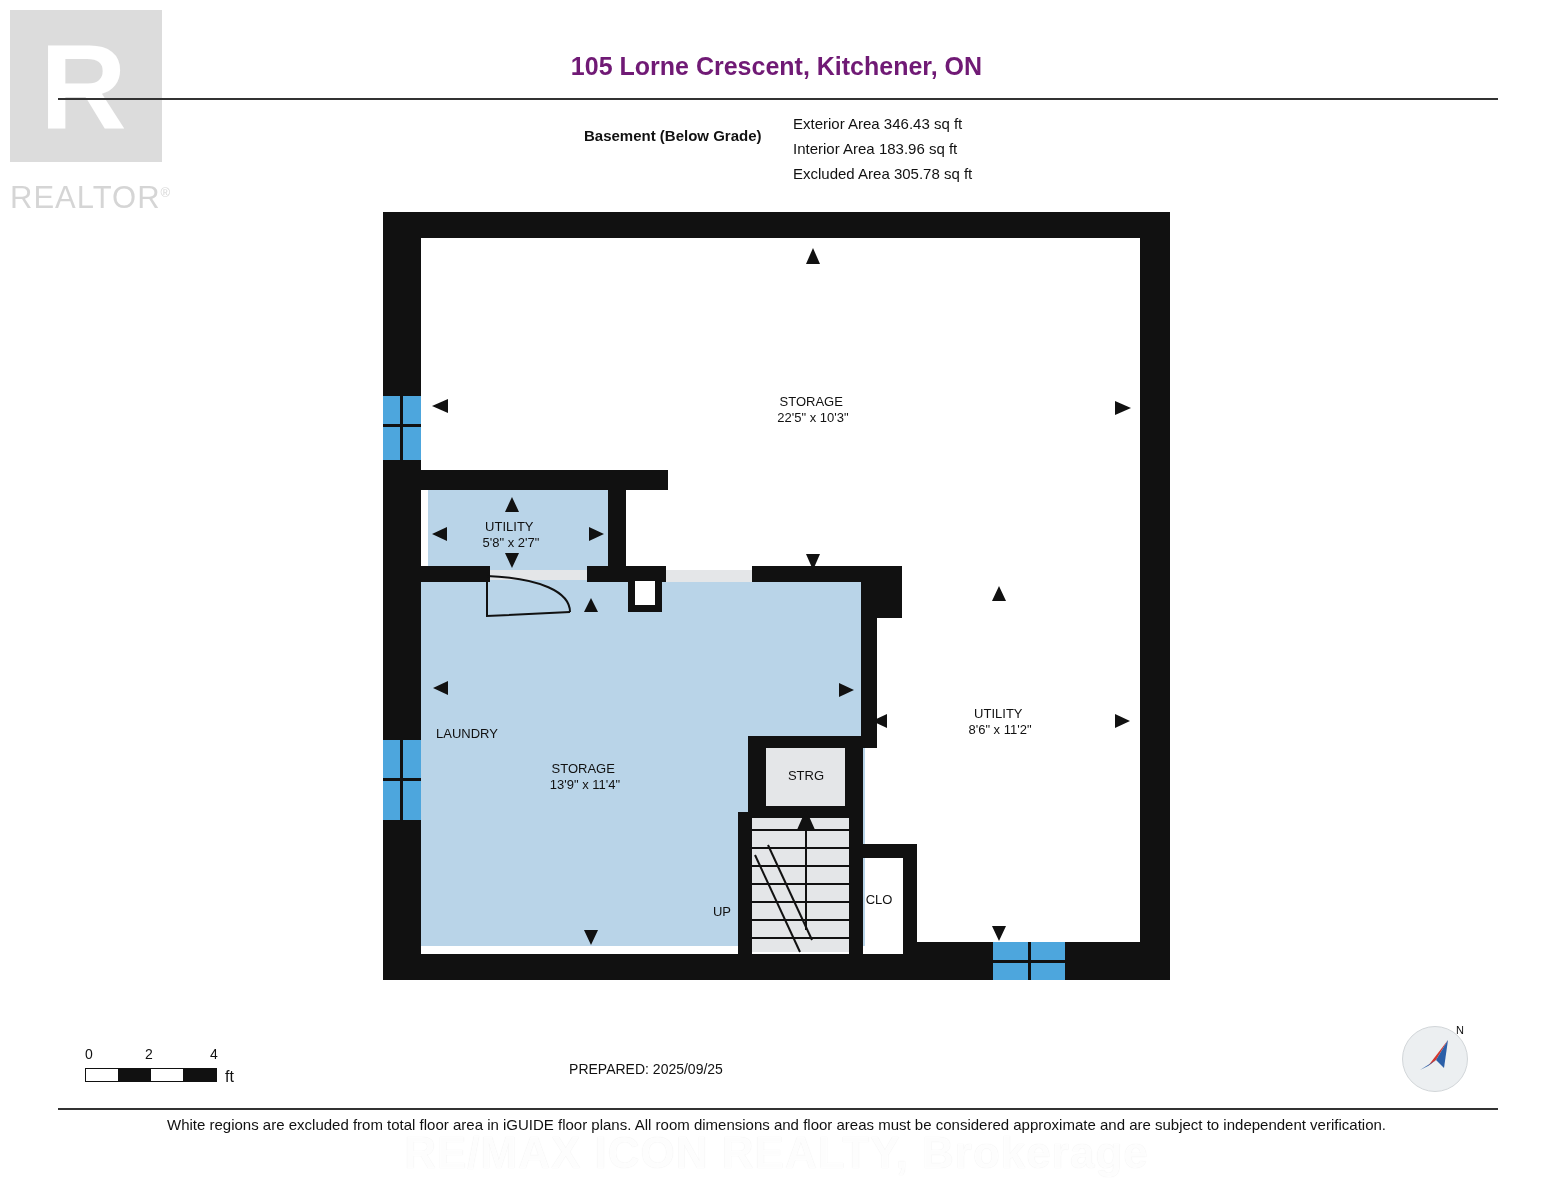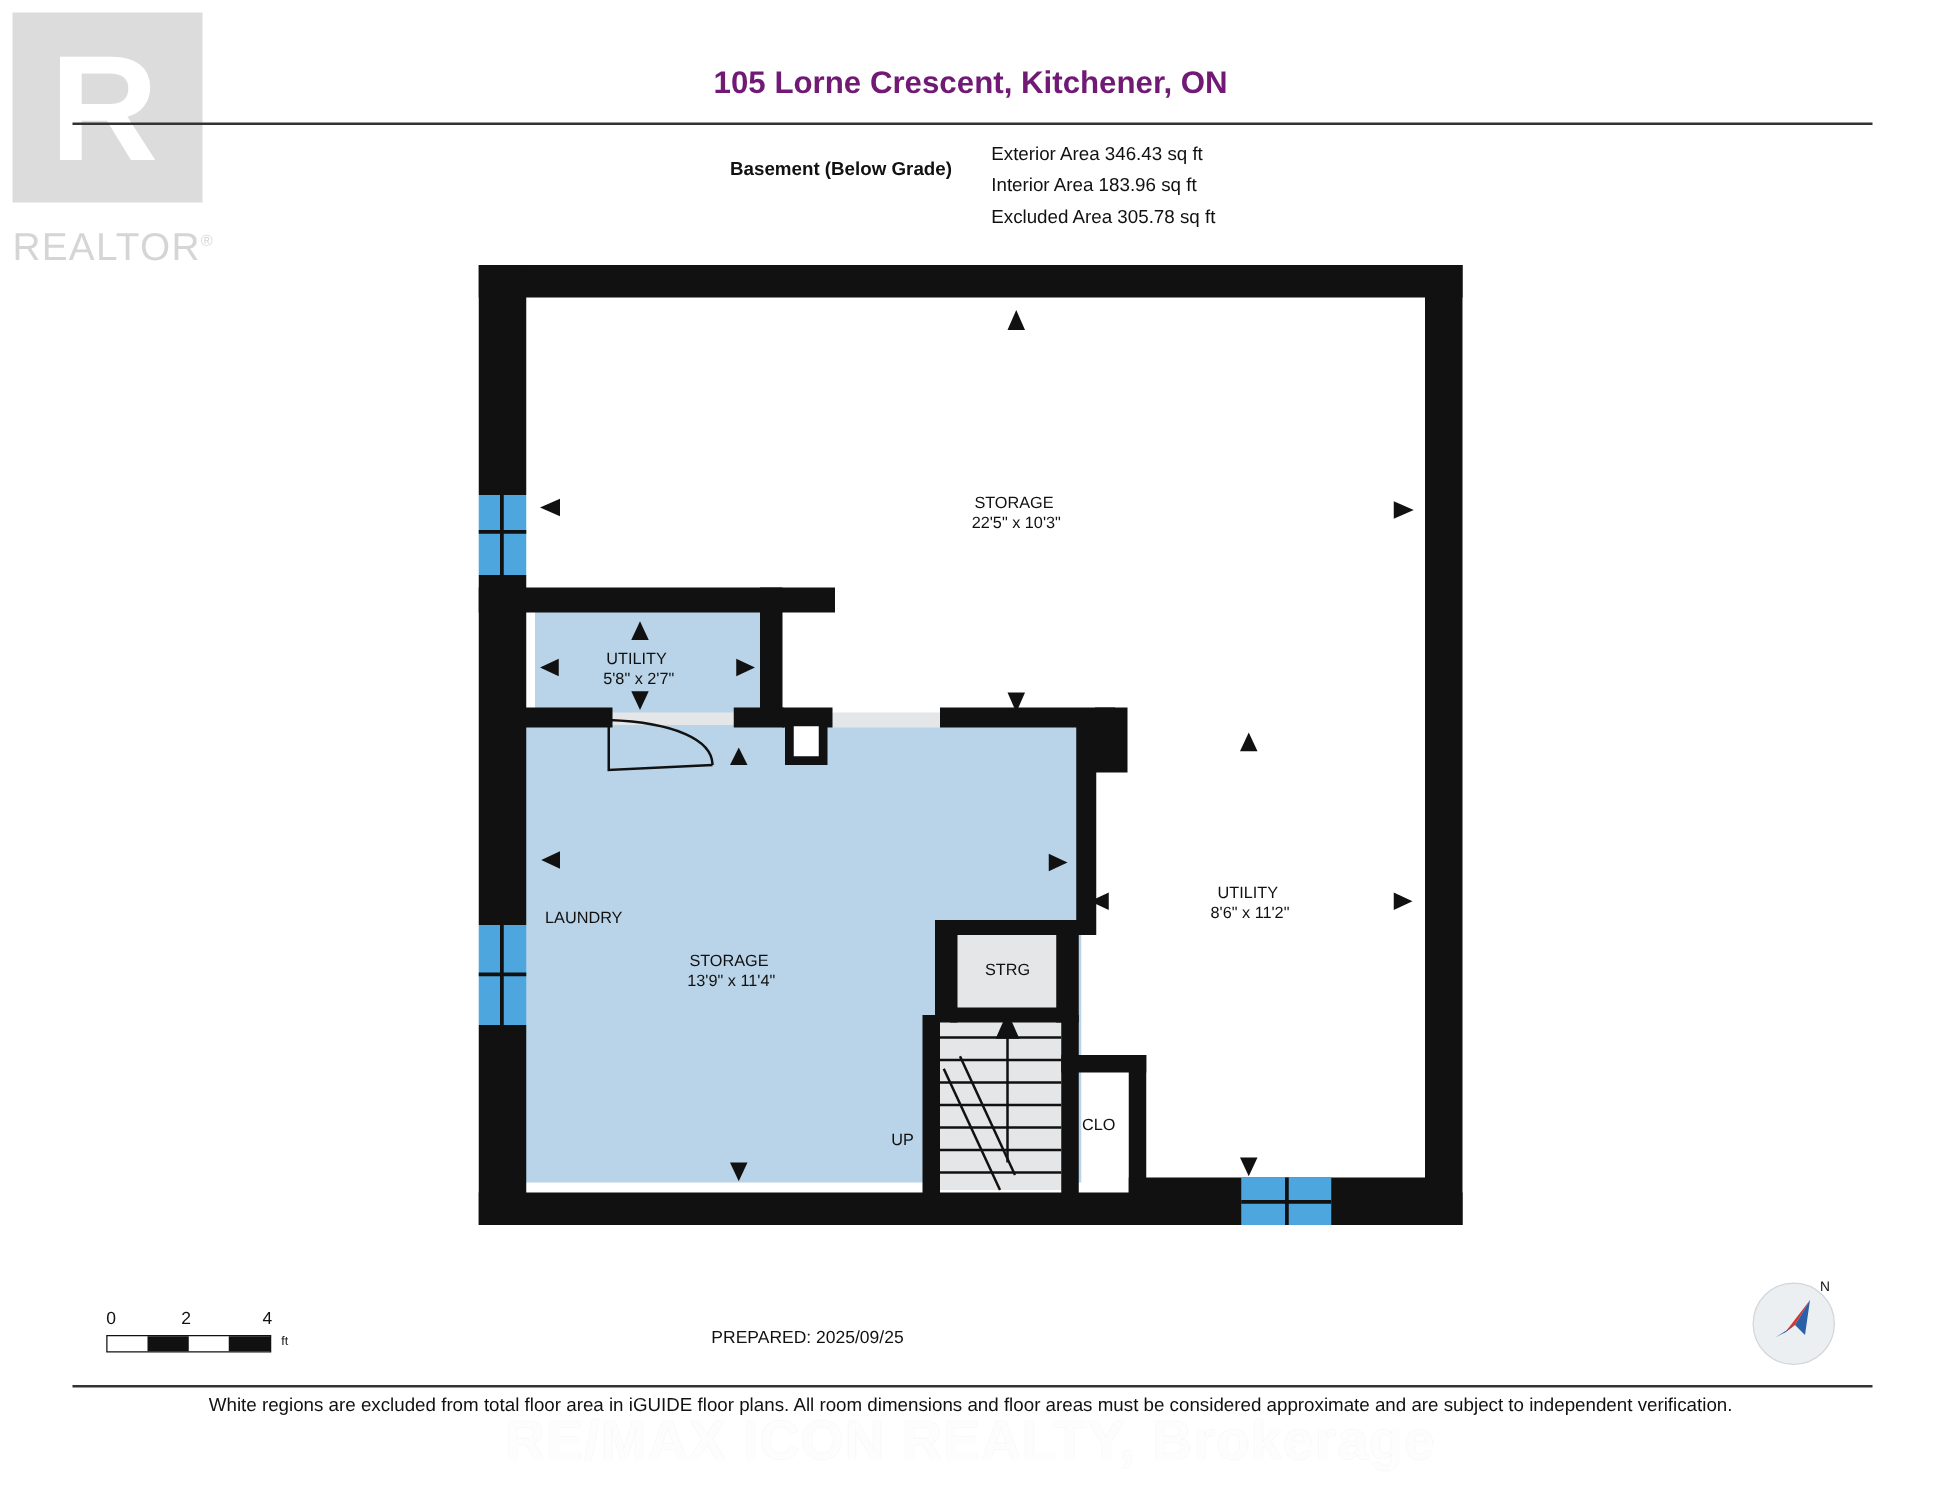--- a/index.html
+++ b/index.html
@@ -47,21 +47,21 @@
 
   .footer-prepared{
     position:absolute;left:0;top:1061px;width:1292px;text-align:center;
     font-size:14px;color:#111;
   }
   .scalebar{position:absolute;left:85px;top:1046px;width:160px;height:46px;}
   .scalebar .ticks{position:absolute;left:0;top:0;width:150px;height:18px;font-size:14px;color:#111;}
   .scalebar .ticks span{position:absolute;top:0;}
   .scalebar .bar{position:absolute;left:0;top:22px;width:130px;height:12px;border:1px solid #111;background:#fff;}
   .scalebar .bar i{position:absolute;top:0;height:12px;background:#111;display:block;}
-  .scalebar .unit{position:absolute;left:140px;top:22px;font-size:10px;color:#111;}
+  .scalebar .unit{position:absolute;left:140px;top:22px;font-size:16px;color:#111;}
 
   .compass{position:absolute;left:1402px;top:1026px;width:66px;height:66px;}
   .compass .circ{position:absolute;left:0;top:0;width:64px;height:64px;border-radius:50%;background:#eceff1;border:1px solid #d2d6d9;}
   .compass .nlabel{position:absolute;left:54px;top:-2px;font-size:11px;color:#111;}
 
   .disclaimer-rule{position:absolute;left:58px;top:1108px;width:1440px;height:2px;background:#333;}
   .disclaimer{
     position:absolute;left:0;top:1116px;width:1553px;text-align:center;
     font-size:15px;color:#111;
   }

